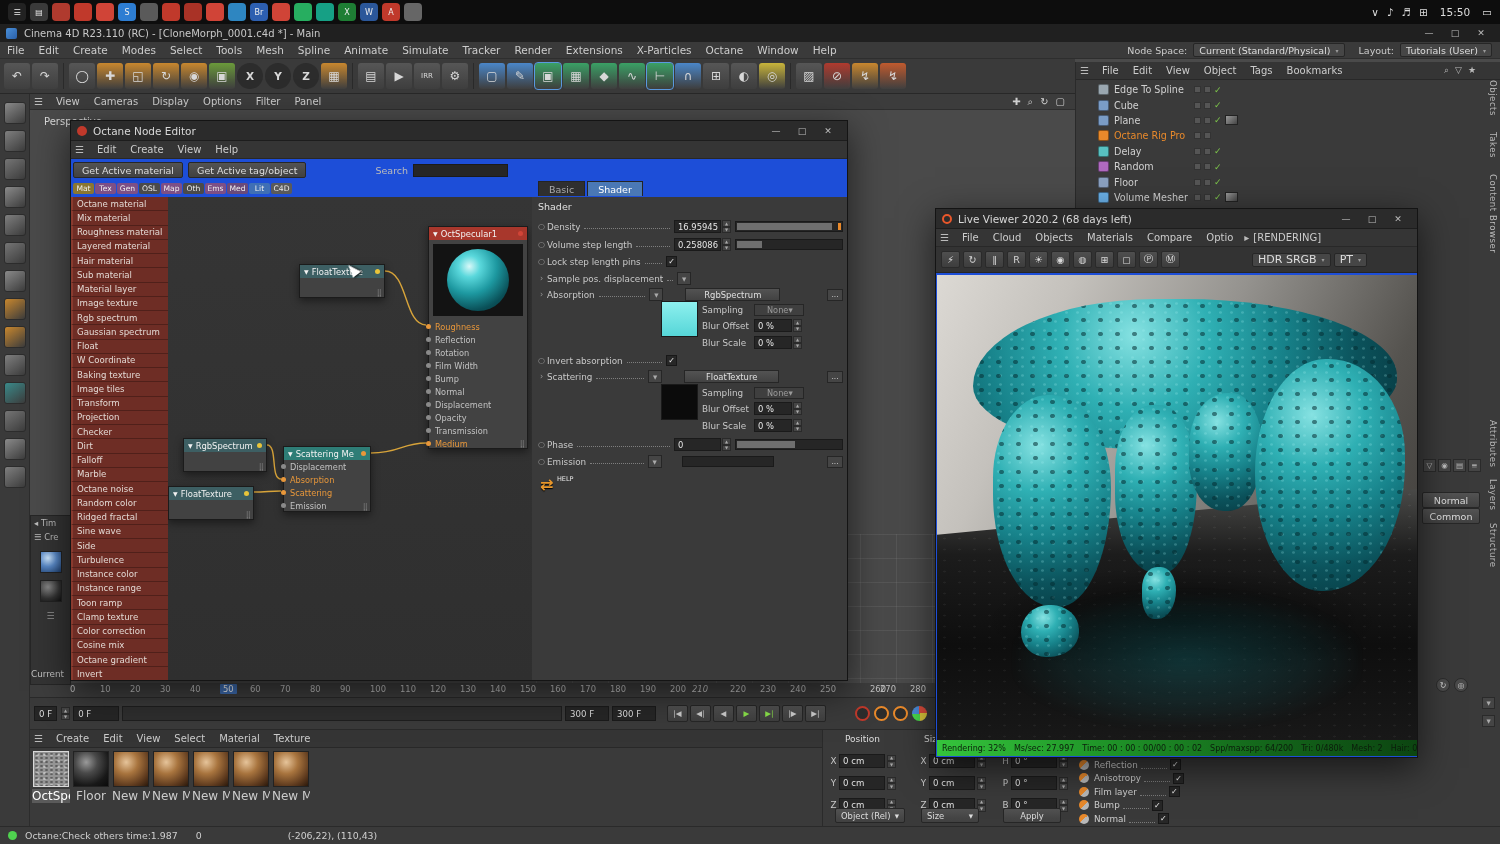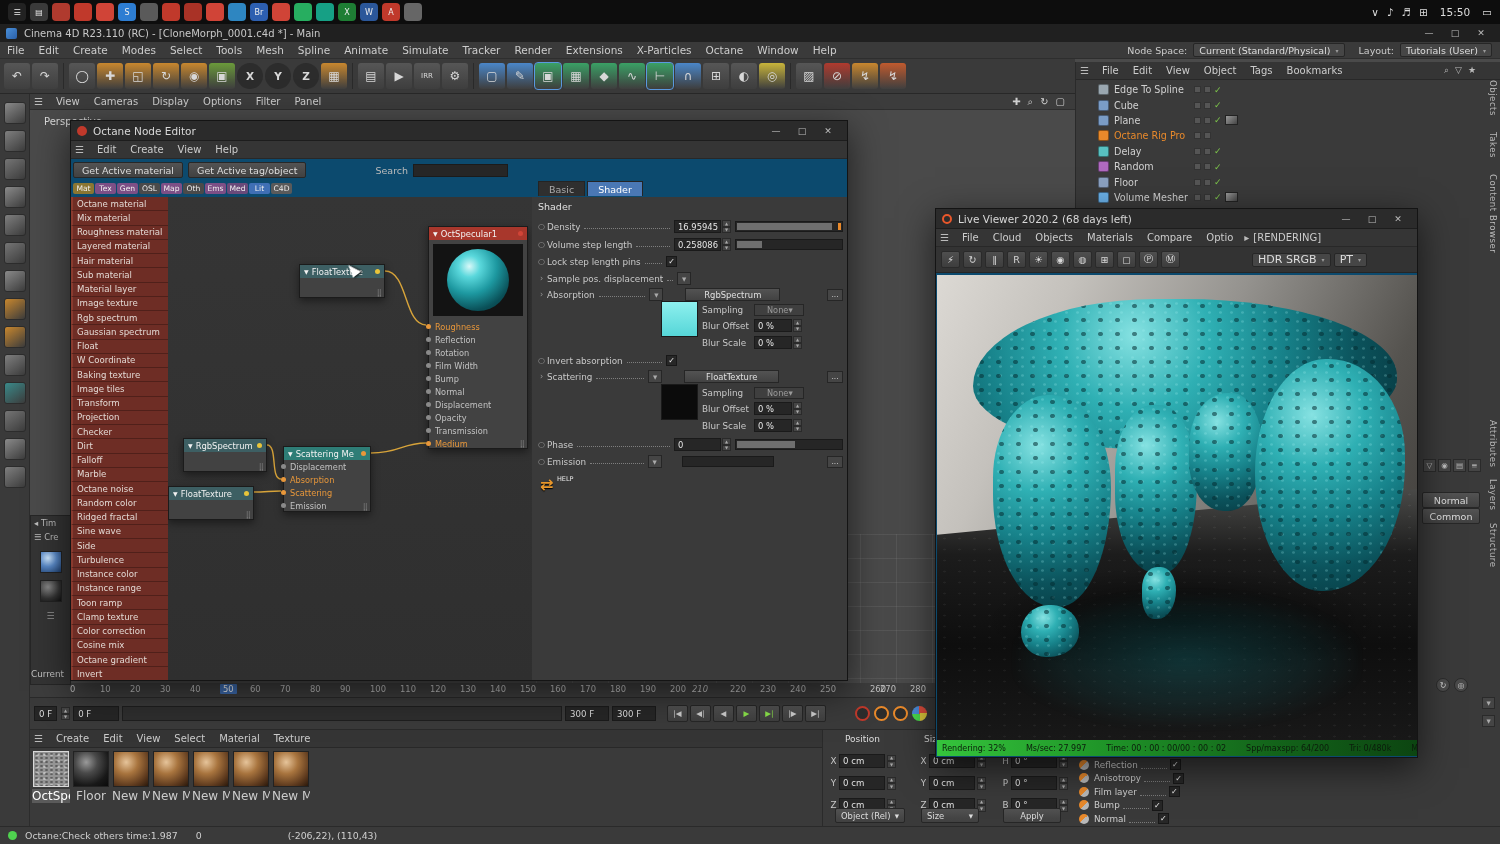--- a/index.html
+++ b/index.html
@@ -34,21 +34,21 @@
 #left-palette{position:absolute;left:0;top:94px;width:30px;height:732px;background:#3a3a3a;border-right:1px solid #2c2c2c;display:flex;flex-direction:column;align-items:center;padding-top:8px;gap:6px}
 .pal-icon{width:22px;height:22px;border-radius:3px;flex:0 0 auto;border:1px solid #2c2c2c}
 
 #viewport{position:absolute;left:30px;top:94px;width:1045px;height:591px;background:#4a4a4a}
 #vp-menu{height:16px;background:#3c3c3c;border-bottom:1px solid #2e2e2e;display:flex;align-items:center;font-size:10px;padding:0 4px}
 #vp-corner{margin-left:auto;display:flex;gap:7px;color:#cfcfcf;font-size:10px;padding-right:6px}
 #vp-label{position:absolute;left:14px;top:22px;font-size:10px;color:#d8d8d8}
 #vp-grid{position:absolute;left:470px;top:440px;width:575px;height:151px;
  background-image:linear-gradient(rgba(150,150,150,.16) 1px,transparent 1px),linear-gradient(90deg,rgba(150,150,150,.16) 1px,transparent 1px);background-size:36px 24px}
 
-.win{position:absolute;background:#0c4a6e;border:1px solid #141414;box-shadow:0 10px 34px rgba(0,0,0,.6)}
+.win{position:absolute;background:#1d4ed8;border:1px solid #141414;box-shadow:0 10px 34px rgba(0,0,0,.6)}
 .win-title{height:20px;background:#2b2b2b;border-bottom:1px solid #1d1d1d;display:flex;align-items:center;padding:0 6px;font-size:10.5px;color:#d8d8d8}
 .wt-icon{width:10px;height:10px;border-radius:50%;margin-right:6px;flex:0 0 auto}
 .menu-row{height:18px;background:#353535;border-bottom:1px solid #282828;display:flex;align-items:center;font-size:10px;padding:0 4px}
 .burger{color:#bbb;margin-right:6px;font-size:10px}
 
 #ne-btnrow{position:absolute;left:0;top:38px;width:100%;height:22px;display:flex;align-items:center;padding:0 2px;gap:5px}
 .ne-btn{background:linear-gradient(180deg,#535353,#414141);border:1px solid #272727;border-radius:2px;height:16px;display:flex;align-items:center;justify-content:center;padding:0 8px;font-size:9.5px;color:#ddd}
 #ne-search-lbl{margin-left:64px;font-size:9.5px;color:#bbb}
 #ne-search{width:95px;height:13px;background:#262626;border:1px solid #1b1b1b}
 #ne-chips{position:absolute;left:2px;top:62px;height:13px;display:flex;gap:1px}
@@ -101,21 +101,21 @@
  clip-path:polygon(0 18%,100% 0,100% 100%,0 100%)}
 .rv-floor:after{content:"";position:absolute;inset:0;background-image:radial-gradient(rgba(255,255,255,.05) 1px,transparent 1.6px);background-size:15px 11px}
 .blob{position:absolute;background:radial-gradient(circle at 38% 24%,#86e2e2 0%,#2fb0b4 26%,#17828a 52%,#0b525b 78%,#073a42 100%)}
 .blob:after{content:"";position:absolute;inset:0;border-radius:inherit;
  background-image:radial-gradient(rgba(4,45,50,.55) 2px,transparent 3px),radial-gradient(rgba(170,245,245,.22) 1px,transparent 2px);
  background-size:17px 14px,11px 9px}
 .rv-shadow{position:absolute;background:radial-gradient(ellipse at center,rgba(0,0,0,.6) 0%,rgba(0,0,0,.25) 45%,transparent 72%)}
 .rv-refl{position:absolute;background:radial-gradient(ellipse at center,rgba(26,140,148,.3) 0%,rgba(26,140,148,.12) 50%,transparent 75%);filter:blur(5px)}
 #lv-status{position:absolute;left:1px;bottom:1px;width:480px;height:16px;
  background:linear-gradient(90deg,#35c43c 0%,#1f9428 35%,#13641a 70%,#0c4511 100%);
- display:flex;align-items:center;gap:20px;padding:0 5px;font-size:8px;color:#0b1d0b;white-space:nowrap;overflow:hidden}
+ display:flex;align-items:center;gap:8px;padding:0 5px;font-size:8px;color:#0b1d0b;white-space:nowrap;overflow:hidden}
 
 #object-manager{position:absolute;left:1075px;top:62px;width:425px;height:764px;background:#3a3a3a;border-left:1px solid #2a2a2a;z-index:1}
 #om-corner{margin-left:auto;display:flex;gap:6px;color:#bbb;padding-right:20px;font-size:9px}
 #om-rows{position:absolute;left:0;top:20px;right:20px}
 .om-row{height:15.4px;display:flex;align-items:center;padding-left:22px;font-size:9.6px;color:#d0d0d0;gap:5px;position:relative}
 .om-row .oi{width:11px;height:11px;border-radius:2px;flex:0 0 auto;border:1px solid rgba(0,0,0,.4)}
 .om-right{position:absolute;left:118px;display:flex;align-items:center;gap:3px}
 .om-sq{width:7px;height:7px;background:#555;border:1px solid #333}
 .om-chk{color:#7ec84a;font-size:9px}
 .om-thumb{width:13px;height:10px;background:linear-gradient(135deg,#999,#444);border:1px solid #222}

